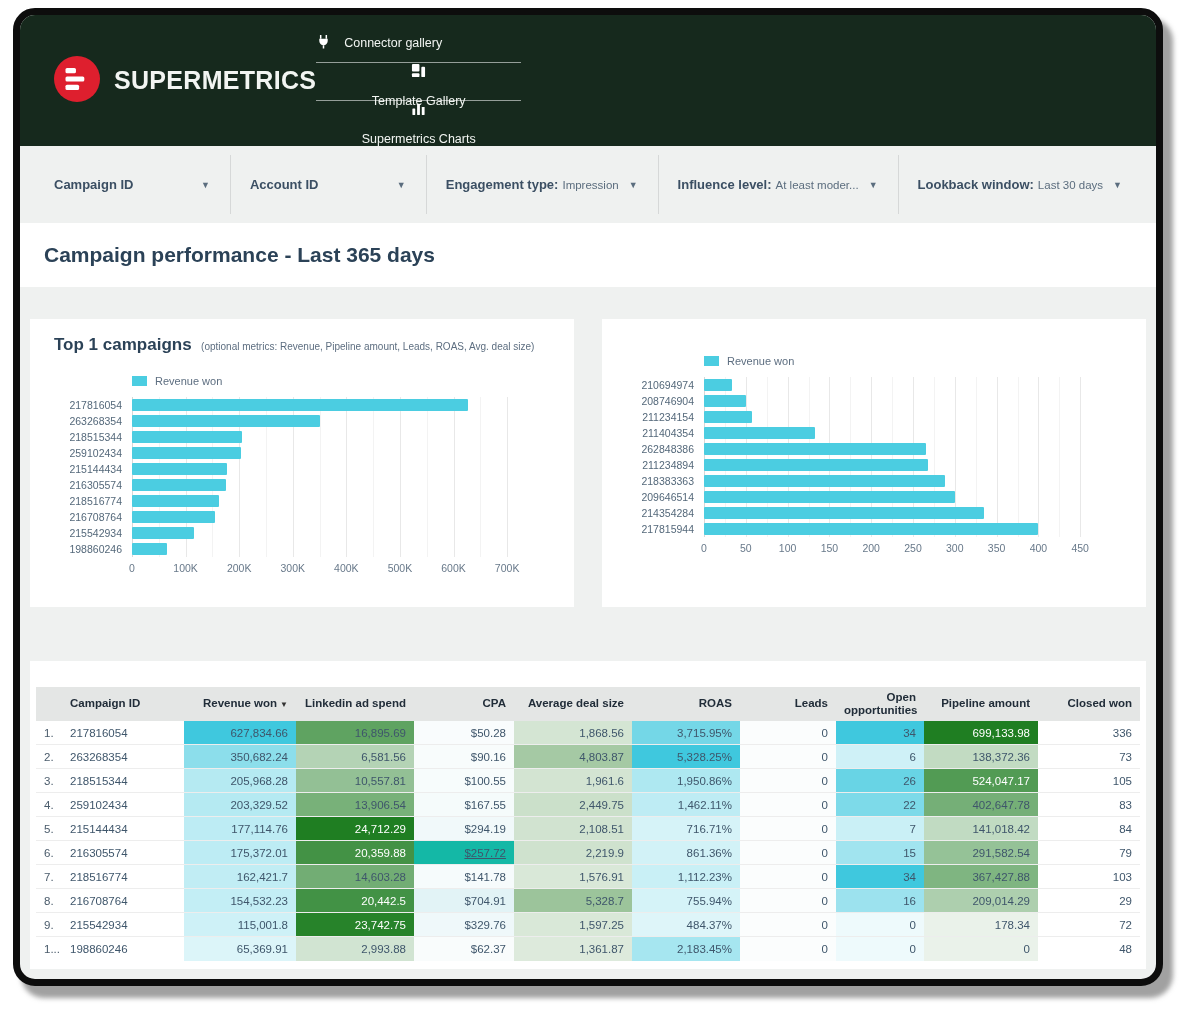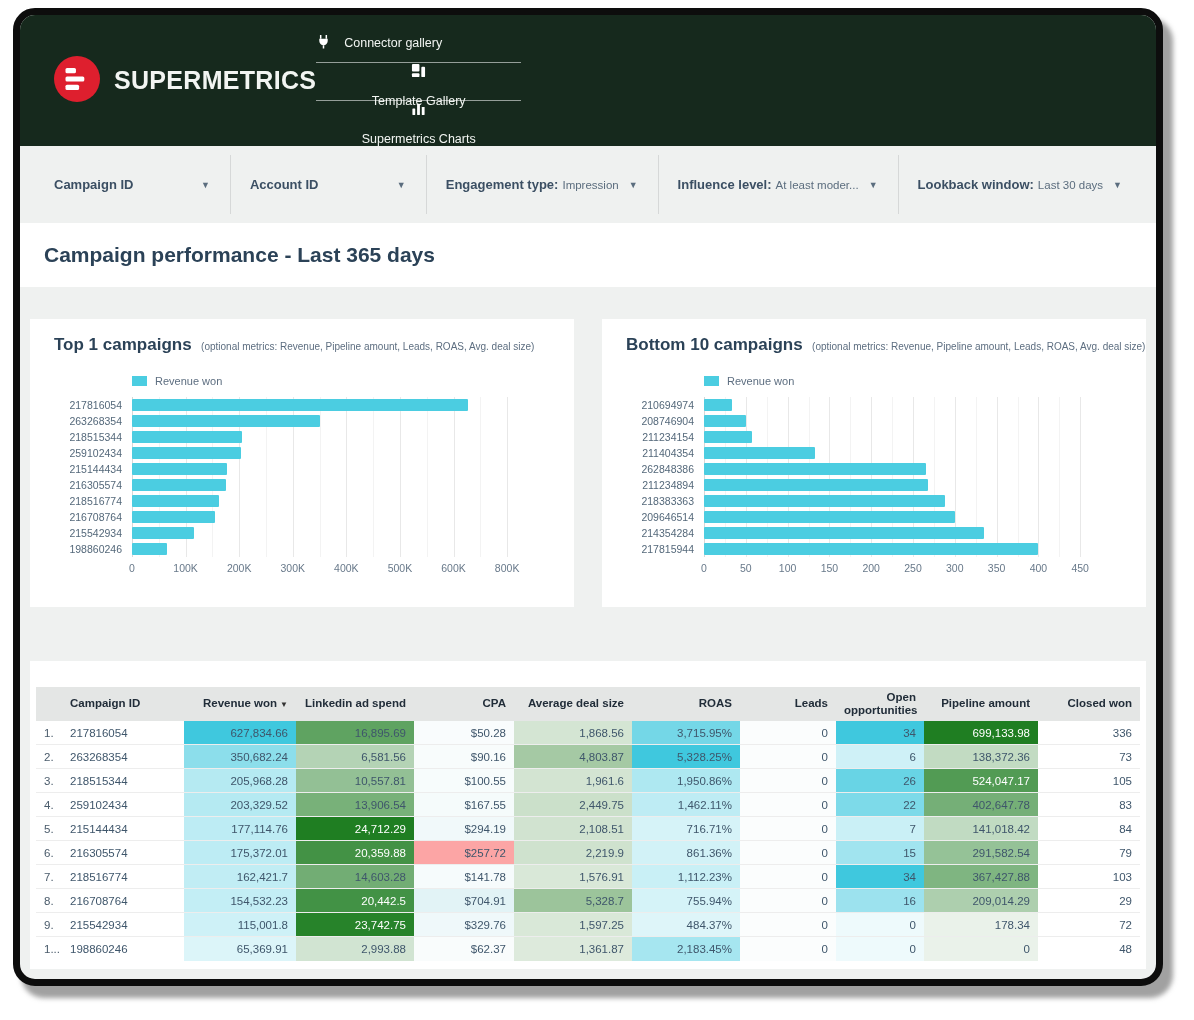--- a/index.html
+++ b/index.html
@@ -216,29 +216,25 @@
             </div>
         </div>
         <div class="xticks">
             <span class="xtick" style="left: 0%;">0</span>
             <span class="xtick" style="left: 12.8205%;">100K</span>
             <span class="xtick" style="left: 25.641%;">200K</span>
             <span class="xtick" style="left: 38.4615%;">300K</span>
             <span class="xtick" style="left: 51.2821%;">400K</span>
             <span class="xtick" style="left: 64.1026%;">500K</span>
             <span class="xtick" style="left: 76.9231%;">600K</span>
-            <span class="xtick" style="left: 89.7436%;">800K</span>
+            <span class="xtick" style="left: 89.7436%;">700K</span>
           </div>
       </section>
 
       <section class="card chart-card">
-        <div class="chart-head">
-          <span class="chart-title">Bottom 10 campaigns</span>
-          <span class="chart-note">(optional metrics: Revenue, Pipeline amount,  Leads, ROAS, Avg. deal size)</span>
-        </div>
         <div class="legend">
           <span class="swatch" style="background: rgb(75, 205, 225);"></span>
           <span class="legend-label">Revenue won</span>
         </div>
         <div class="plot-wrap">
           <div class="ylabels">
               <div class="ylab">210694974</div>
               <div class="ylab">208746904</div>
               <div class="ylab">211234154</div>
               <div class="ylab">211404354</div>
@@ -410,21 +406,21 @@
               <td style="background: rgb(251, 253, 253);">0</td>
               <td style="background: rgb(202, 240, 246);">7</td>
               <td style="background: rgb(193, 219, 194);">141,018.42</td>
               <td>84</td>
             </tr>
             <tr>
               <td class="left numcol">6.</td>
               <td class="left">216305574</td>
               <td style="background: rgb(189, 236, 244);">175,372.01</td>
               <td style="background: rgb(67, 146, 69); color: rgb(255, 255, 255);">20,359.88</td>
-              <td style="background: #fca5a5;">$257.72</td>
+              <td style="background: #14b8a6; text-decoration: underline;">$257.72</td>
               <td style="background: rgb(207, 226, 206);">2,219.9</td>
               <td style="background: rgb(210, 242, 247);">861.36%</td>
               <td style="background: rgb(251, 253, 253);">0</td>
               <td style="background: rgb(161, 228, 239);">15</td>
               <td style="background: rgb(149, 194, 151);">291,582.54</td>
               <td>79</td>
             </tr>
             <tr>
               <td class="left numcol">7.</td>
               <td class="left">218516774</td>

